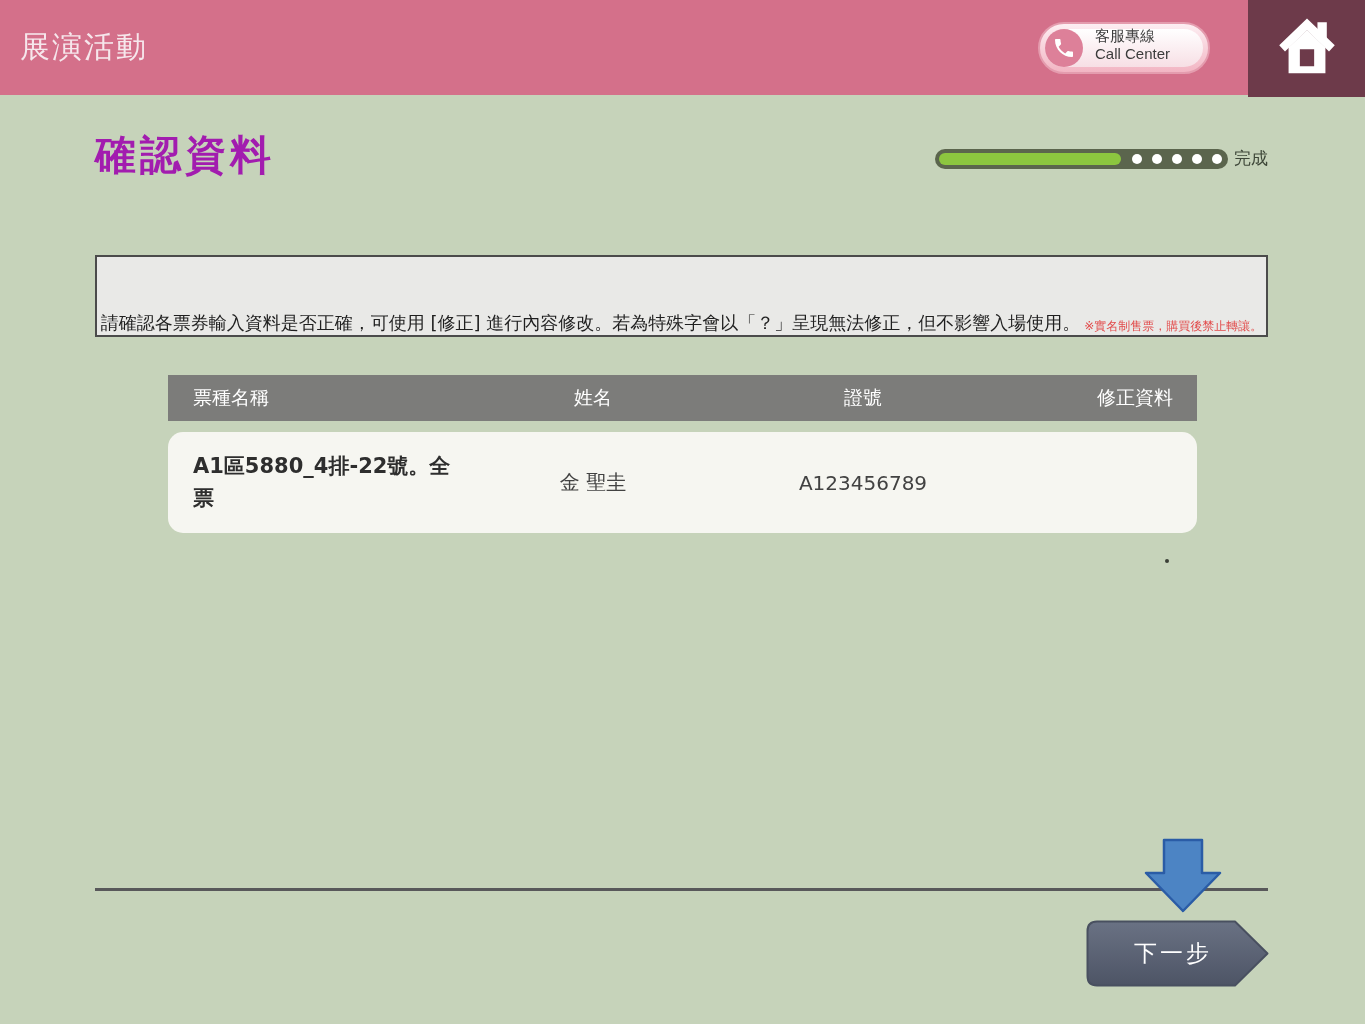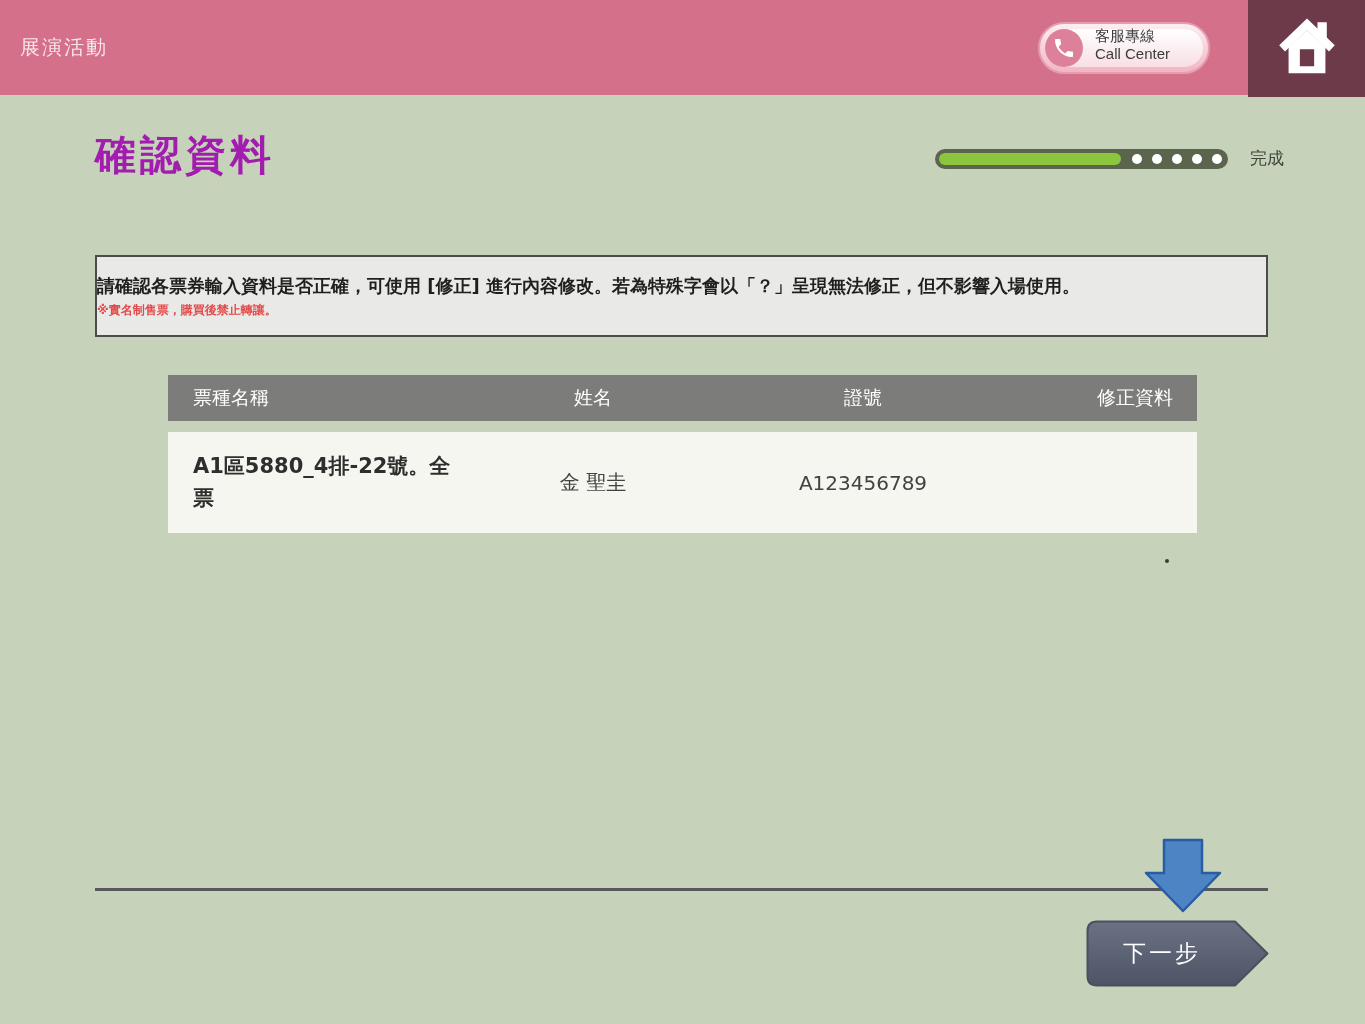--- a/index.html
+++ b/index.html
@@ -12,21 +12,21 @@
   }
 
   
   .header {
     position: absolute; left: 0; top: 0; width: 1365px; height: 95px;
     background: #d4708a;
   }
   .header-title {
     position: absolute; left: 20px; top: 0; height: 95px;
     display: flex; align-items: center;
-    font-size: 20px; color: #f6e7ec; letter-spacing: 2px;
+    font-size: 30px; color: #f6e7ec; letter-spacing: 2px;
   }
   .call-pill {
     position: absolute; right: 155px; top: 22px; width: 172px; height: 52px;
     border-radius: 26px; border: 2px solid #e49cae;
     background: linear-gradient(#fdeef2, #f2b5c3);
     cursor: pointer; padding: 0;
   }
   .call-pill-inner {
     position: absolute; left: 5px; top: 5px; right: 5px; bottom: 5px;
     background: linear-gradient(#ffffff, #f7dfe5);
@@ -49,21 +49,21 @@
     display: flex; align-items: center; justify-content: center;
   }
 
   
   .page-title {
     position: absolute; left: 95px; top: 128px;
     font-size: 41px; font-weight: bold; color: #a21caf; letter-spacing: 4px; text-align: center;
   }
   .progress-wrap {
     position: absolute; left: 935px; top: 147px;
-    display: flex; align-items: center; gap: 22px;
+    display: flex; align-items: center; gap: 6px;
   }
   .progress-track {
     position: relative; width: 293px; height: 20px;
     background: #5b654d; border-radius: 10px;
   }
   .progress-fill {
     position: absolute; left: 4px; top: 4px; height: 12px;
     background: #8cc63f; border-radius: 6px;
   }
   .progress-dots {
@@ -72,36 +72,35 @@
   }
   .progress-dots .dot {
     width: 10px; height: 10px; border-radius: 50%; background: #ffffff;
   }
   .progress-label { font-size: 17px; color: #3e4739; }
 
   
   .notice {
     position: absolute; left: 95px; top: 255px; width: 1173px; height: 82px;
     background: #e9e9e7; border: 2px solid #4b4b4b;
-    display: flex; flex-direction: column; align-items: flex-start; justify-content: center;
+    display: flex; flex-direction: row; align-items: flex-end; justify-content: center;
     gap: 4px;
-    font-weight: bold;
   }
   .notice-line1 { font-size: 18px; color: #1f1f1f; }
   .notice-line2 { font-size: 12px; color: #e24b4b; }
 
   
   .ticket-table { position: absolute; left: 168px; top: 375px; width: 1029px; }
   .thead {
     display: flex; align-items: center; height: 46px;
     background: #7c7c7a; color: #ffffff; font-size: 19px;
   }
   .trow {
     display: flex; align-items: center; height: 101px;
-    background: #f6f6f1; margin-top: 11px; color: #3c3c3c;
+    background: #f6f6f1; margin-top: 11px; color: #3c3c3c; border-radius: 15px;
   }
   .col-ticket { width: 300px; padding-left: 25px; text-align: left; }
   .col-name   { width: 250px; text-align: center; }
   .col-id     { width: 290px; text-align: center; }
   .col-action { width: 189px; text-align: center; }
   .thead .col-action { text-align: right; padding-right: 24px; }
   .cell-ticket { font-size: 21px; font-weight: bold; color: #2e2e2e; max-width: 262px; line-height: 1.5; }
   .cell-name, .cell-id { font-size: 20px; color: #424242; }
   .fix-btn {
     width: 104px; height: 54px; border-radius: 8px; border: 1px solid #495060;
@@ -120,21 +119,21 @@
     position: absolute; left: 95px; top: 888px; width: 1173px; height: 3px;
     background: #58585a;
   }
   .down-arrow { position: absolute; left: 1144px; top: 838px; }
   .next-btn {
     position: absolute; left: 1086px; top: 920px; width: 183px; height: 67px;
     background: transparent; border: none; padding: 0; cursor: pointer;
   }
   .next-btn svg { position: absolute; left: 0; top: 0; }
   .next-label {
-    position: absolute; left: 0; top: 0; width: 152px; height: 67px;
+    position: absolute; left: 11px; top: 0; width: 152px; height: 67px;
     display: flex; align-items: center; justify-content: center;
     color: #ffffff; font-size: 23px; letter-spacing: 3px;
     font-family: inherit;
   }
 </style>
 </head>
 <body>
 
 <div class="header">
   <div class="header-title">展演活動</div>

